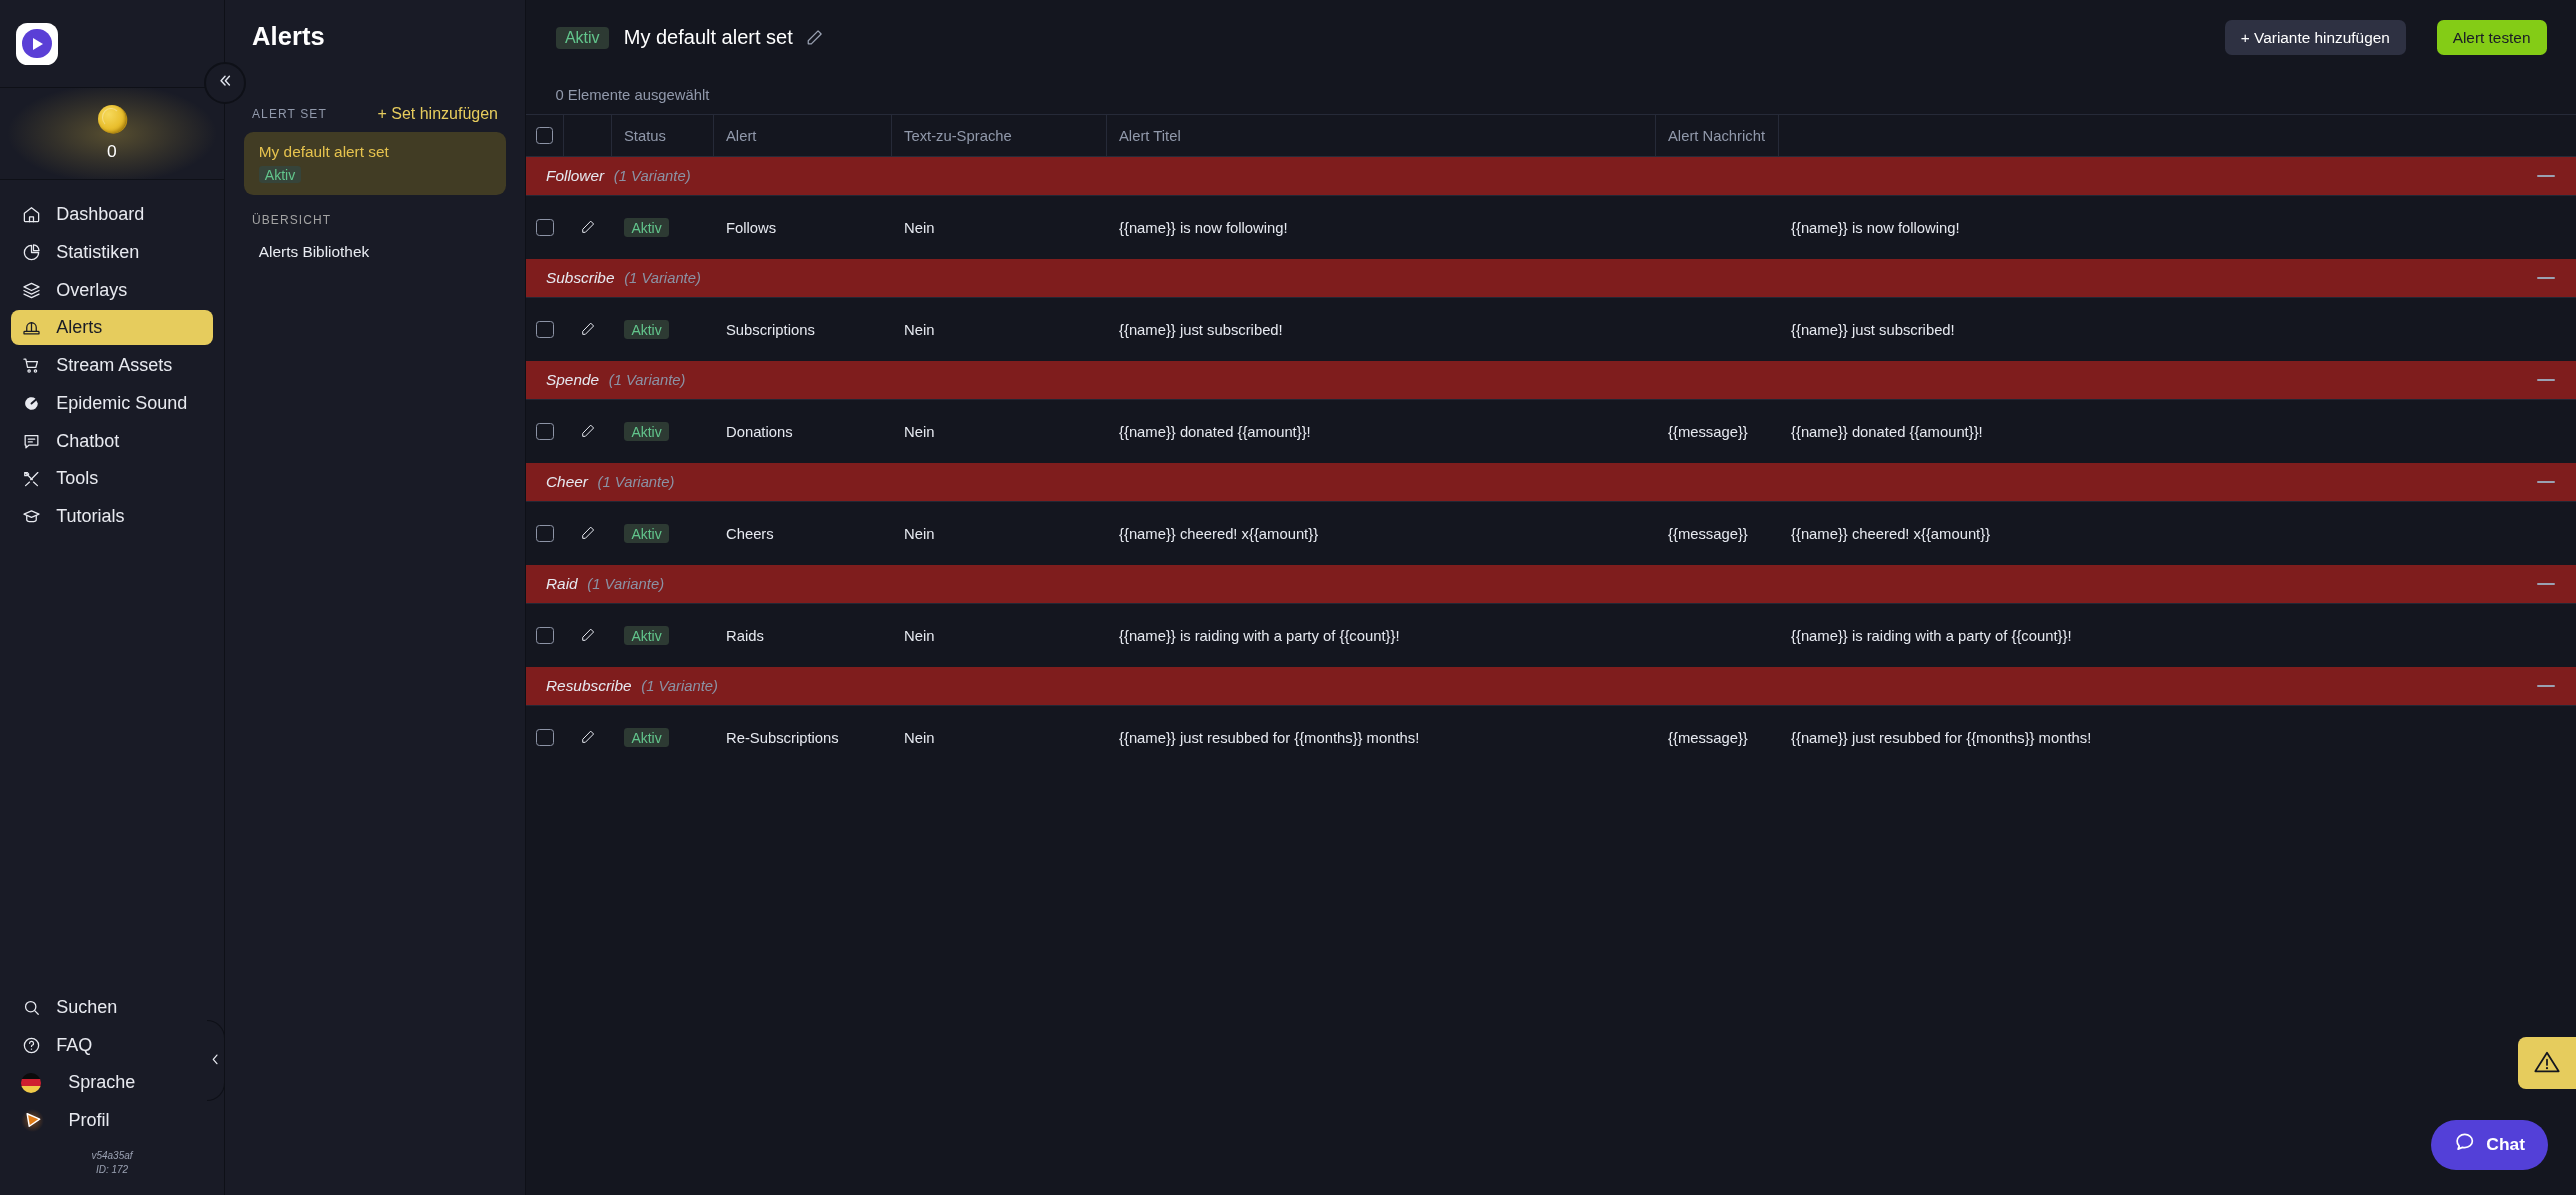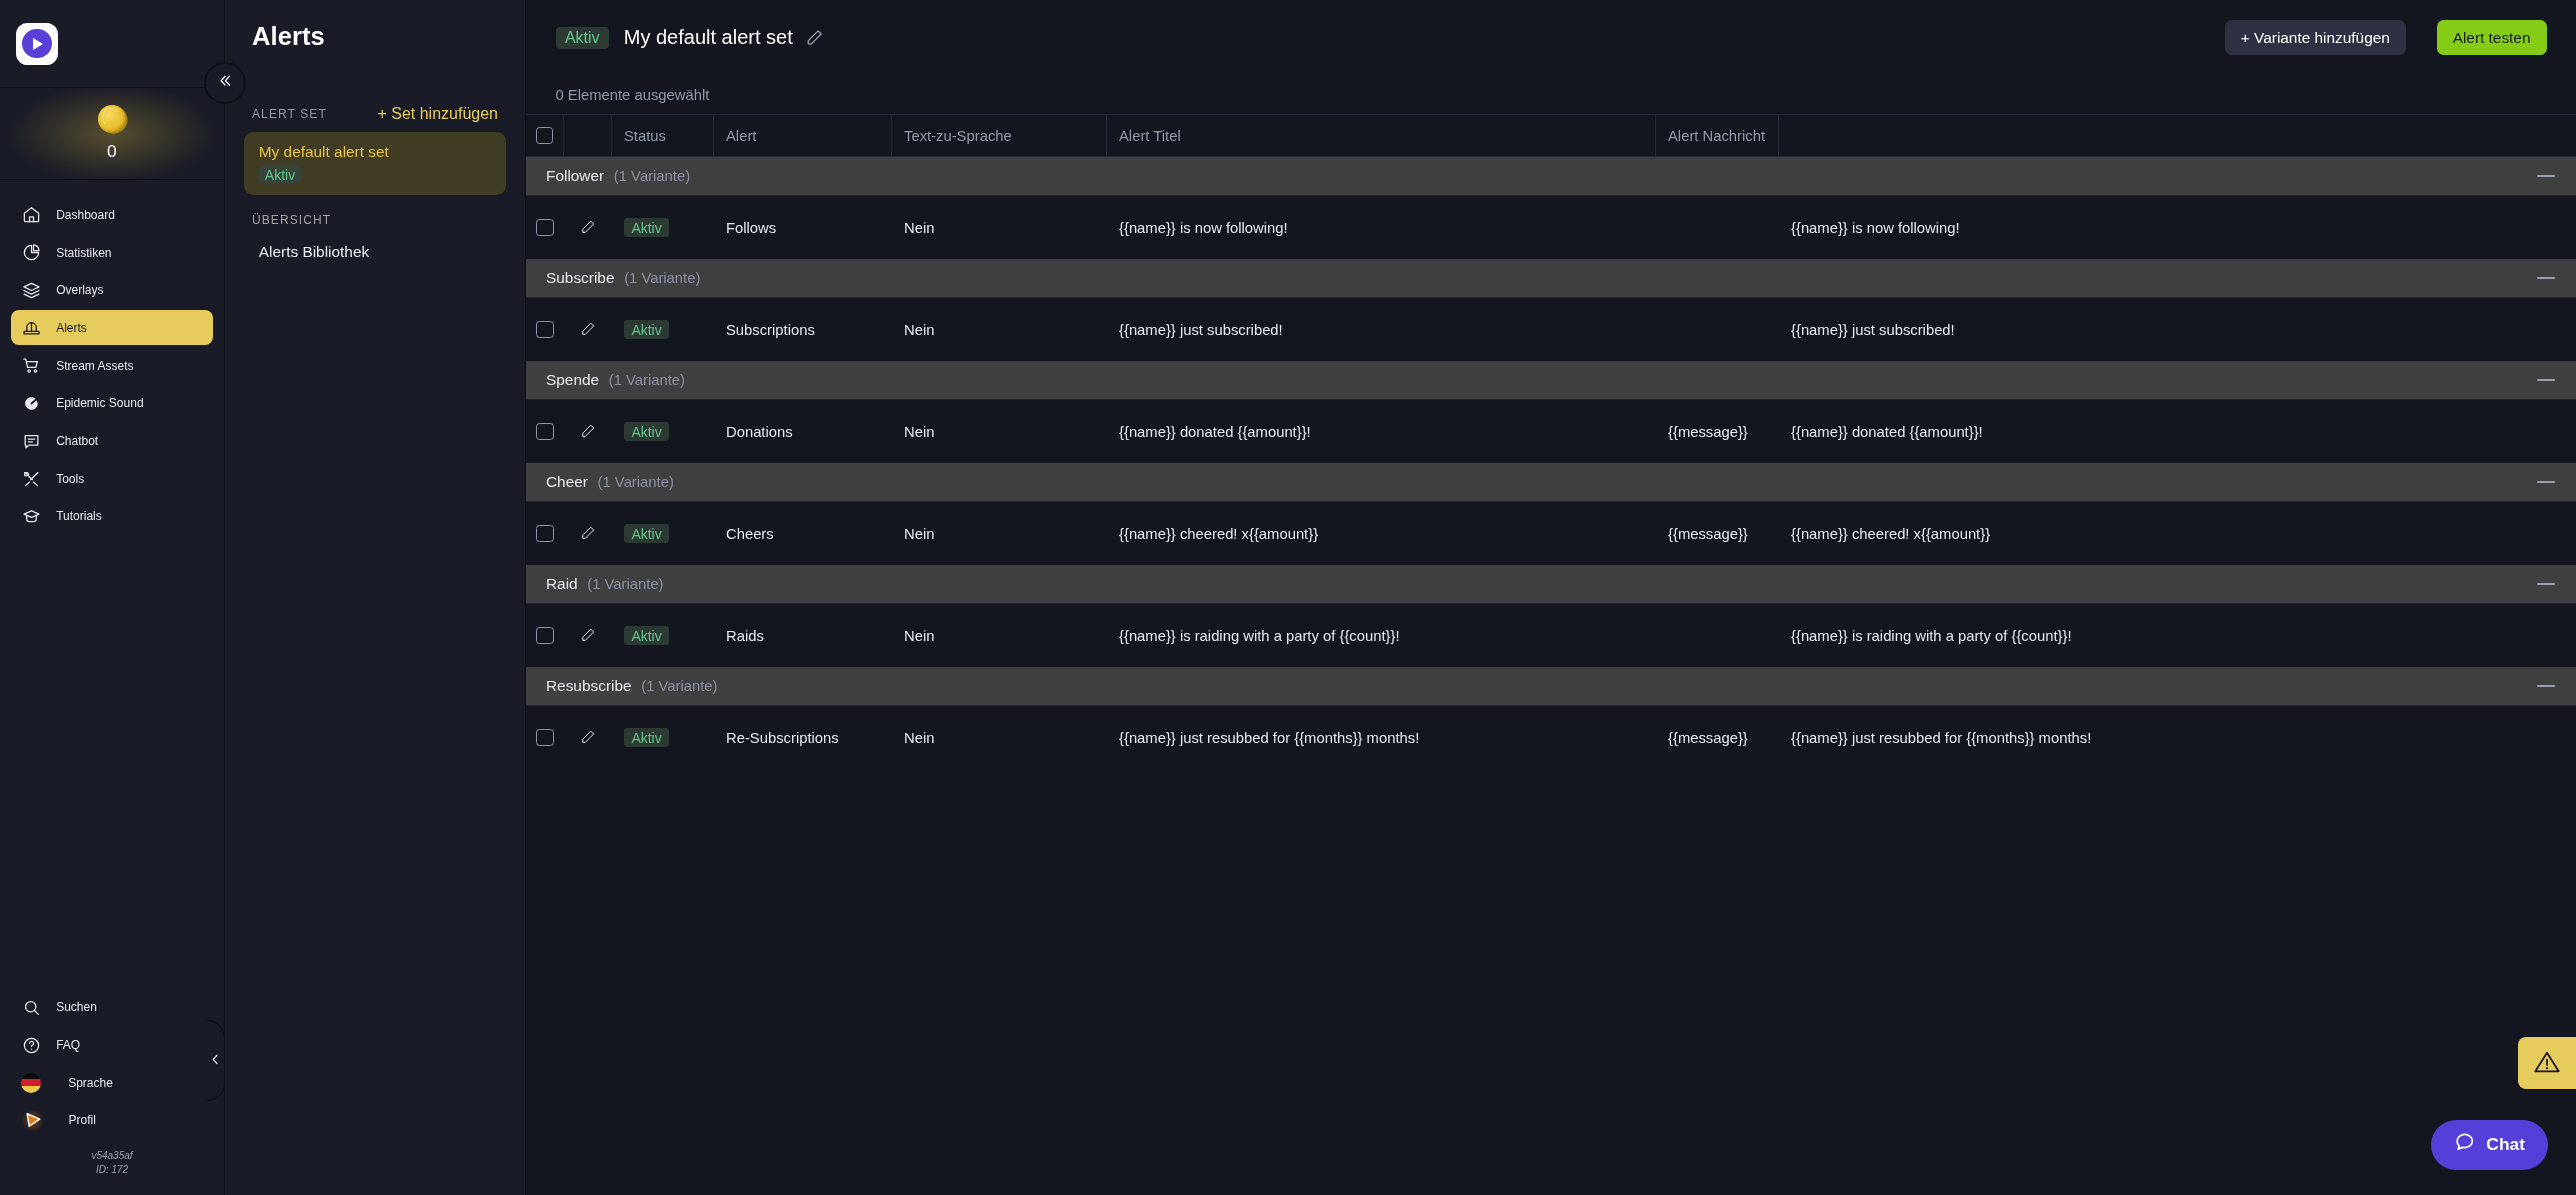--- a/index.html
+++ b/index.html
@@ -51,21 +51,21 @@
   .coin::after{
     content:""; position:absolute; left:4px; top:2.7px; width:16px; height:17.4px;
     border-radius:50%; border:1.3px solid rgba(255,255,255,.35); border-right-color:transparent; border-bottom-color:transparent;
   }
   .coin-count { color:#fff; font-size:17.4px; margin-top: 8px; letter-spacing:0.3px;}
 
   .nav-list { padding: 17.4px 10.7px 0 10.7px; display:flex; flex-direction:column; gap: 2.7px; }
   .nav-item {
     display:flex; align-items:center; gap: 14.8px;
     height: 35px; border-radius: 8px; padding: 0 10.7px;
-    color:#e8eaf0; font-size: 12px; cursor: pointer;
+    color:#e8eaf0; font-size: 18px; cursor: pointer;
   }
   .nav-item.active { background:#e6cc5d; color:#1a1c26; }
   .nav-item .ico { width:20px; height:20px; display:flex; align-items:center; justify-content:center; flex:0 0 20px;}
   .nav-item .ico svg { width:19px; height:19px; }
 
   .sidebar-spacer{ flex: 1 1 auto; }
   .nav-bottom { padding: 0 10.7px 10.7px 10.7px; display:flex; flex-direction:column; gap: 2.7px; }
   .version-box { text-align:center; color:#9aa1b2; font-size:10px; line-height:1.45; padding: 8px 0 6.7px 0; font-style: italic;}
   .flag {
     width:20px; height:20px; border-radius:50%; overflow:hidden; flex:0 0 20px;
@@ -166,22 +166,23 @@
   .c-msg   { flex:0 0 123px; }
   .c-chat  { flex:1 1 auto; }
 
   .chk {
     width:17.4px;height:17.4px;border:0.7px solid #8d94a6;border-radius:3.4px;background:transparent;cursor:pointer;
   }
   .pencil-btn { cursor:pointer; width:17.4px;height:17.4px; display:flex;align-items:center;justify-content:center;}
 
   .group-row {
     display:flex; align-items:center; justify-content:space-between;
-    background:#404040; height:39px; padding: 0 21.5px 0 20px;
+    background:#7f1d1d; height:39px; padding: 0 21.5px 0 20px;
     border-bottom:0.7px solid #232734;
+    font-style:italic;
   }
   .group-name { font-size:15.4px; color:#e6e9f0; }
   .group-count { font-size:14.8px; color:#8b92a4; margin-left:6.7px;}
   .group-minus { width:17.4px;height:2px;background:#9aa1b2;border-radius:1.3px;cursor:pointer;}
 
   .tbl-row { display:flex; height:63px; align-items:center; color:#e6e9f0; font-size:14.8px; }
   .tbl-row .badge {
     background:#2d3a33; color:#62c58c; font-size:14px; padding: 1.3px 7.4px; border-radius:3.4px;
   }
 

